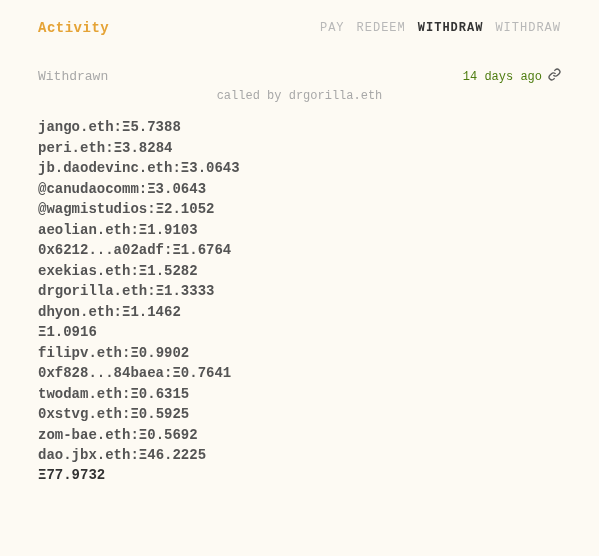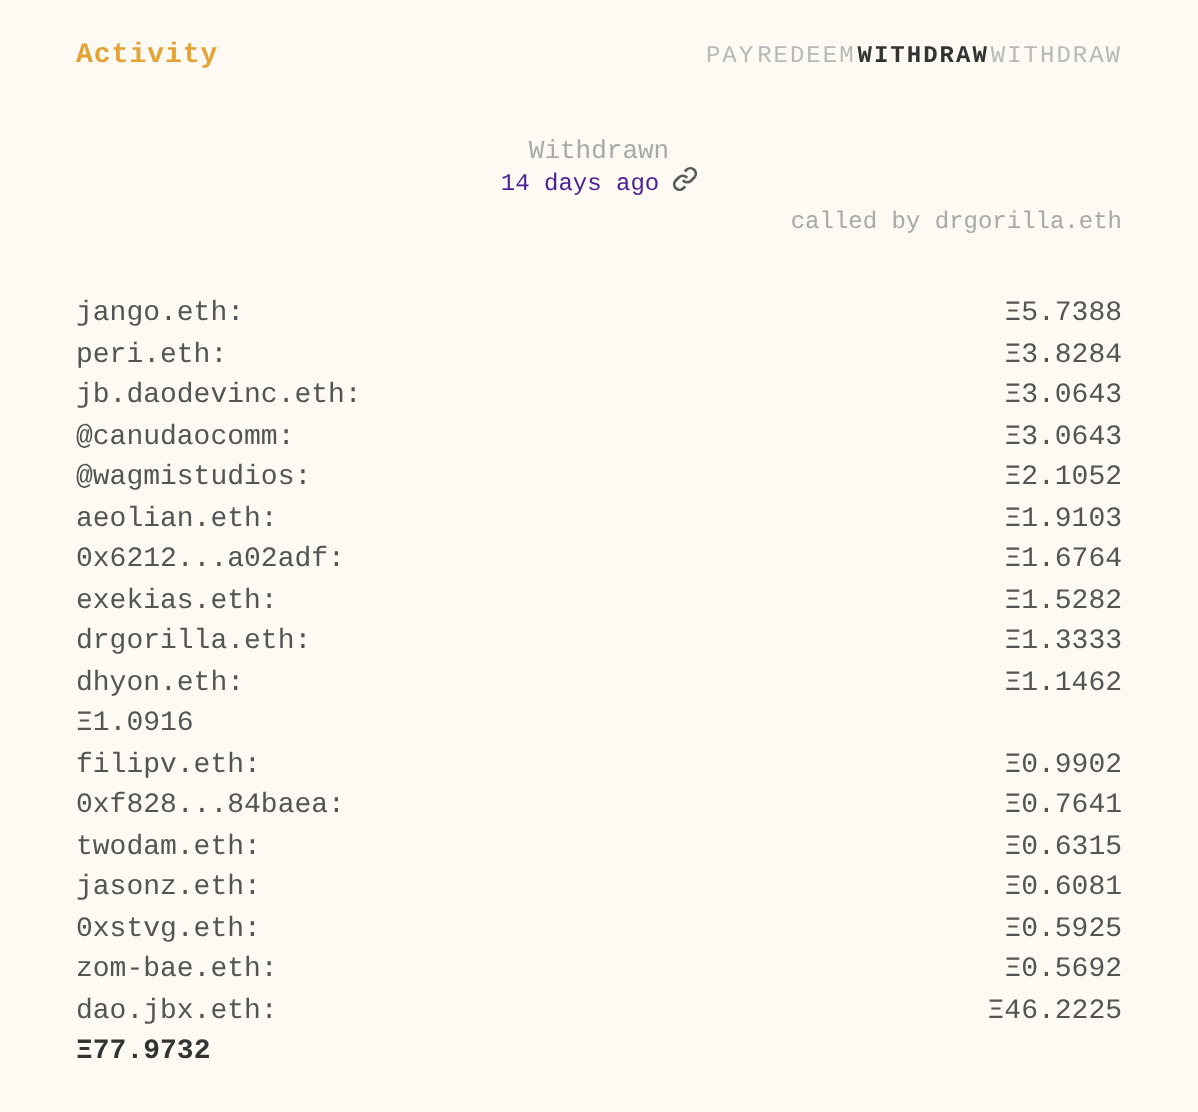--- a/index.html
+++ b/index.html
@@ -23,69 +23,68 @@
       margin-bottom: 32px;
     }
     .activity-title {
       color: #e5a336;
       font-weight: bold;
       font-size: 14px;
       letter-spacing: 0.5px;
     }
     .tabs {
       display: flex;
-      gap: 1px;
+      gap: 12px;
     }
     .tab {
       color: #b8b8b8;
       font-size: 12px;
       letter-spacing: 1px;
       cursor: pointer;
     }
     .tab.active {
       color: #333333;
       font-weight: bold;
     }
     .subheader {
       display: flex;
       justify-content: space-between;
       align-items: center;
       margin-bottom: 4px;
-      flex-direction: column;
     }
     .withdrawn-label {
       color: #a8a8a8;
       font-size: 13px;
     }
     .time-ago {
-      color: #4c1d95;
+      color: #4d7c0f;
       font-size: 12px;
       display: flex;
       align-items: center;
       gap: 6px;
     }
     .link-icon {
       font-size: 13px;
       color: #5a5a5a;
     }
     .called-by {
-      text-align: right;
+      text-align: center;
       color: #a8a8a8;
       font-size: 12px;
-      margin-bottom: 31px;
+      margin-bottom: 16px;
     }
     .entries {
       display: flex;
       flex-direction: column;
       gap: 4.5px;
     }
     .entry {
       display: flex;
-      justify-content: space-between;
-      align-items: center;
+      align-items: center;
+      font-weight: bold;
     }
     .entry-name {
       color: #545454;
       font-size: 14px;
     }
     .entry-value {
       color: #545454;
       font-size: 14px;
     }
     .total-row {
@@ -179,24 +178,20 @@
     </div>
     <div class="entry">
       <span class="entry-name">0xf828...84baea:</span>
       <span class="entry-value">Ξ0.7641</span>
     </div>
     <div class="entry">
       <span class="entry-name">twodam.eth:</span>
       <span class="entry-value">Ξ0.6315</span>
     </div>
     <div class="entry">
-      <span class="entry-name">jasonz.eth:</span>
-      <span class="entry-value">Ξ0.6081</span>
-    </div>
-    <div class="entry">
       <span class="entry-name">0xstvg.eth:</span>
       <span class="entry-value">Ξ0.5925</span>
     </div>
     <div class="entry">
       <span class="entry-name">zom-bae.eth:</span>
       <span class="entry-value">Ξ0.5692</span>
     </div>
     <div class="entry">
       <span class="entry-name">dao.jbx.eth:</span>
       <span class="entry-value">Ξ46.2225</span>

